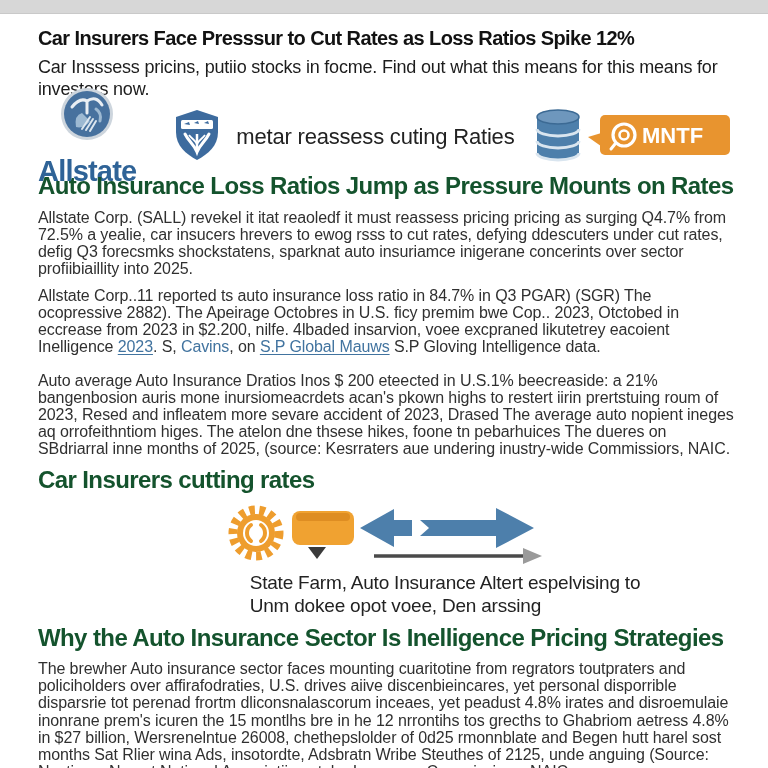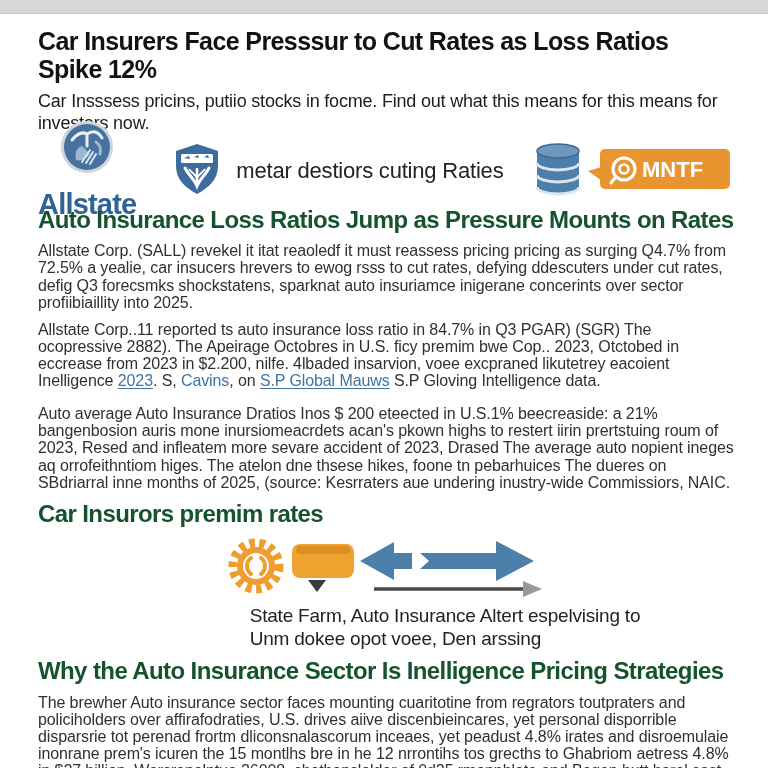--- a/index.html
+++ b/index.html
@@ -7,21 +7,21 @@
     width:768px; height:768px; overflow:hidden;
     background:#ffffff;
     font-family:"Liberation Sans", sans-serif;
     color:#2e2e2e;
     -webkit-font-smoothing:antialiased;
   }
   .top-strip { height:13px; background:#d7d7d7; border-bottom:1px solid #c9c9c9; }
   .article { padding:0 34px 0 38px; }
 
   h1.title {
-    margin:13px 0 8px; font-size:25px; line-height:1.12; font-weight:700;
+    margin:13px 0 8px; font-size:20px; line-height:1.12; font-weight:700;
     color:#121212; letter-spacing:-0.6px;
   }
   .subtitle {
     font-size:18px; line-height:1.22; color:#1c1c1c; margin:0 0 8px;
     letter-spacing:-0.2px;
   }
 
   .logo-row { display:flex; align-items:center; margin:6px 0 8px; height:56px; }
   .brand { display:flex; align-items:center; gap:10px;flex-direction:column; }
   .allstate-word { font-size:29px; font-weight:700; color:#2f6397; letter-spacing:-0.8px; }
@@ -82,21 +82,21 @@
       <svg width="50" height="54" viewBox="0 0 50 54">
         <path d="M25 2 L46 9 L46 24 C46 38 36 46 25 52 C14 46 4 38 4 24 L4 9 Z" fill="#3d6b9e"></path>
         <rect x="9" y="12" width="32" height="9" rx="1.5" fill="#ffffff"></rect>
         <path d="M12 16 l5 -2 l1 3 z M22 15 l4 -2 l1 3 z M32 15 l4 -2 l1 3 z" fill="#3d6b9e"></path>
         <path d="M13 26 C17 34 22 36 25 44 C28 36 33 34 37 26" fill="none" stroke="#ffffff" stroke-width="3" stroke-linecap="round"></path>
         <path d="M25 26 L25 42" stroke="#ffffff" stroke-width="2.5"></path>
         <path d="M17 27 C20 31 23 32 25 36 C27 32 30 31 33 27" fill="none" stroke="#ffffff" stroke-width="1.8"></path>
       </svg>
     </span>
 
-    <span class="logo-caption">metar destiors cuting Raties</span>
+    <span class="logo-caption">metar reassess cuting Raties</span>
 
     <div class="mntf-wrap">
       <span>
         <svg width="52" height="56" viewBox="0 0 52 56">
           <path d="M5 10 L5 46 A21 7 0 0 0 47 46 L47 10 Z" fill="#4d7fab"></path>
           <ellipse cx="26" cy="10" rx="21" ry="7" fill="#6e97bd"></ellipse>
           <ellipse cx="26" cy="10" rx="21" ry="7" fill="none" stroke="#3c6a94" stroke-width="1.5"></ellipse>
           <path d="M5 22 A21 7 0 0 0 47 22" fill="none" stroke="#d9e5ef" stroke-width="3"></path>
           <path d="M5 34 A21 7 0 0 0 47 34" fill="none" stroke="#d9e5ef" stroke-width="3"></path>
           <path d="M5 46 A21 7 0 0 0 47 46" fill="none" stroke="#d9e5ef" stroke-width="3"></path>
@@ -116,21 +116,21 @@
   </div>
 
   <h2 class="section-h">Auto Insurance Loss Ratios Jump as Pressure Mounts on Rates</h2>
 
   <p class="body-p">Allstate Corp. (SALL) revekel it itat reaoledf it must reassess pricing pricing as surging Q4.7% from 72.5% a yealie, car insucers hrevers to ewog rsss to cut rates, defying ddescuters under cut rates, defig Q3 forecsmks shockstatens, sparknat auto insuriamce inigerane concerints over sector profiibiaillity into 2025.</p>
 
   <p class="body-p"><span>Allstate Corp..11 reported ts auto insurance loss ratio in 84.7% in Q3 PGAR) (SGR) The ocopressive 2882). The Apeirage Octobres in U.S. ficy premim bwe Cop.. 2023, Otctobed in eccrease from 2023 in $2.200, nilfe. 4lbaded insarvion, voee excpraned likutetrey eacoient Inelligence </span><a class="inline-link">2023</a><span>. S, </span><a class="inline-link no-underline">Cavins</a><span>, on </span><a class="inline-link">S.P Global Mauws</a><span> S.P Gloving Intelligence data.</span></p>
 
   <p class="body-p gap-before">Auto average Auto Insurance Dratios Inos $ 200 eteected in U.S.1% beecreaside: a 21% bangenbosion auris mone inursiomeacrdets acan's pkown highs to restert iirin prertstuing roum of 2023, Resed and infleatem more sevare accident of 2023, Drased The average auto nopient ineges aq orrofeithntiom higes. The atelon dne thsese hikes, foone tn pebarhuices The dueres on SBdriarral inne months of 2025, (source: Kesrraters aue undering inustry-wide Commissiors, NAIC.</p>
 
-  <h2 class="section-h rates-heading">Car Insurors premim rates</h2>
+  <h2 class="section-h rates-heading">Car Insurers cutting rates</h2>
 
   <div class="graphic-row">
     <span>
       <svg width="320" height="64" viewBox="0 0 320 64">
         <g transform="translate(30,30)">
           <circle r="23" fill="none" stroke="#ee9d2e" stroke-width="9" stroke-dasharray="5.5 4.6"></circle>
           <circle r="19" fill="#ee9d2e"></circle>
           <circle r="13" fill="#ffffff"></circle>
           <path d="M -5 -8 a 10 10 0 0 0 0 16" stroke="#ee9d2e" stroke-width="4" fill="none" stroke-linecap="round"></path>
           <path d="M 5 -8 a 10 10 0 0 1 0 16" stroke="#ee9d2e" stroke-width="4" fill="none" stroke-linecap="round"></path>

